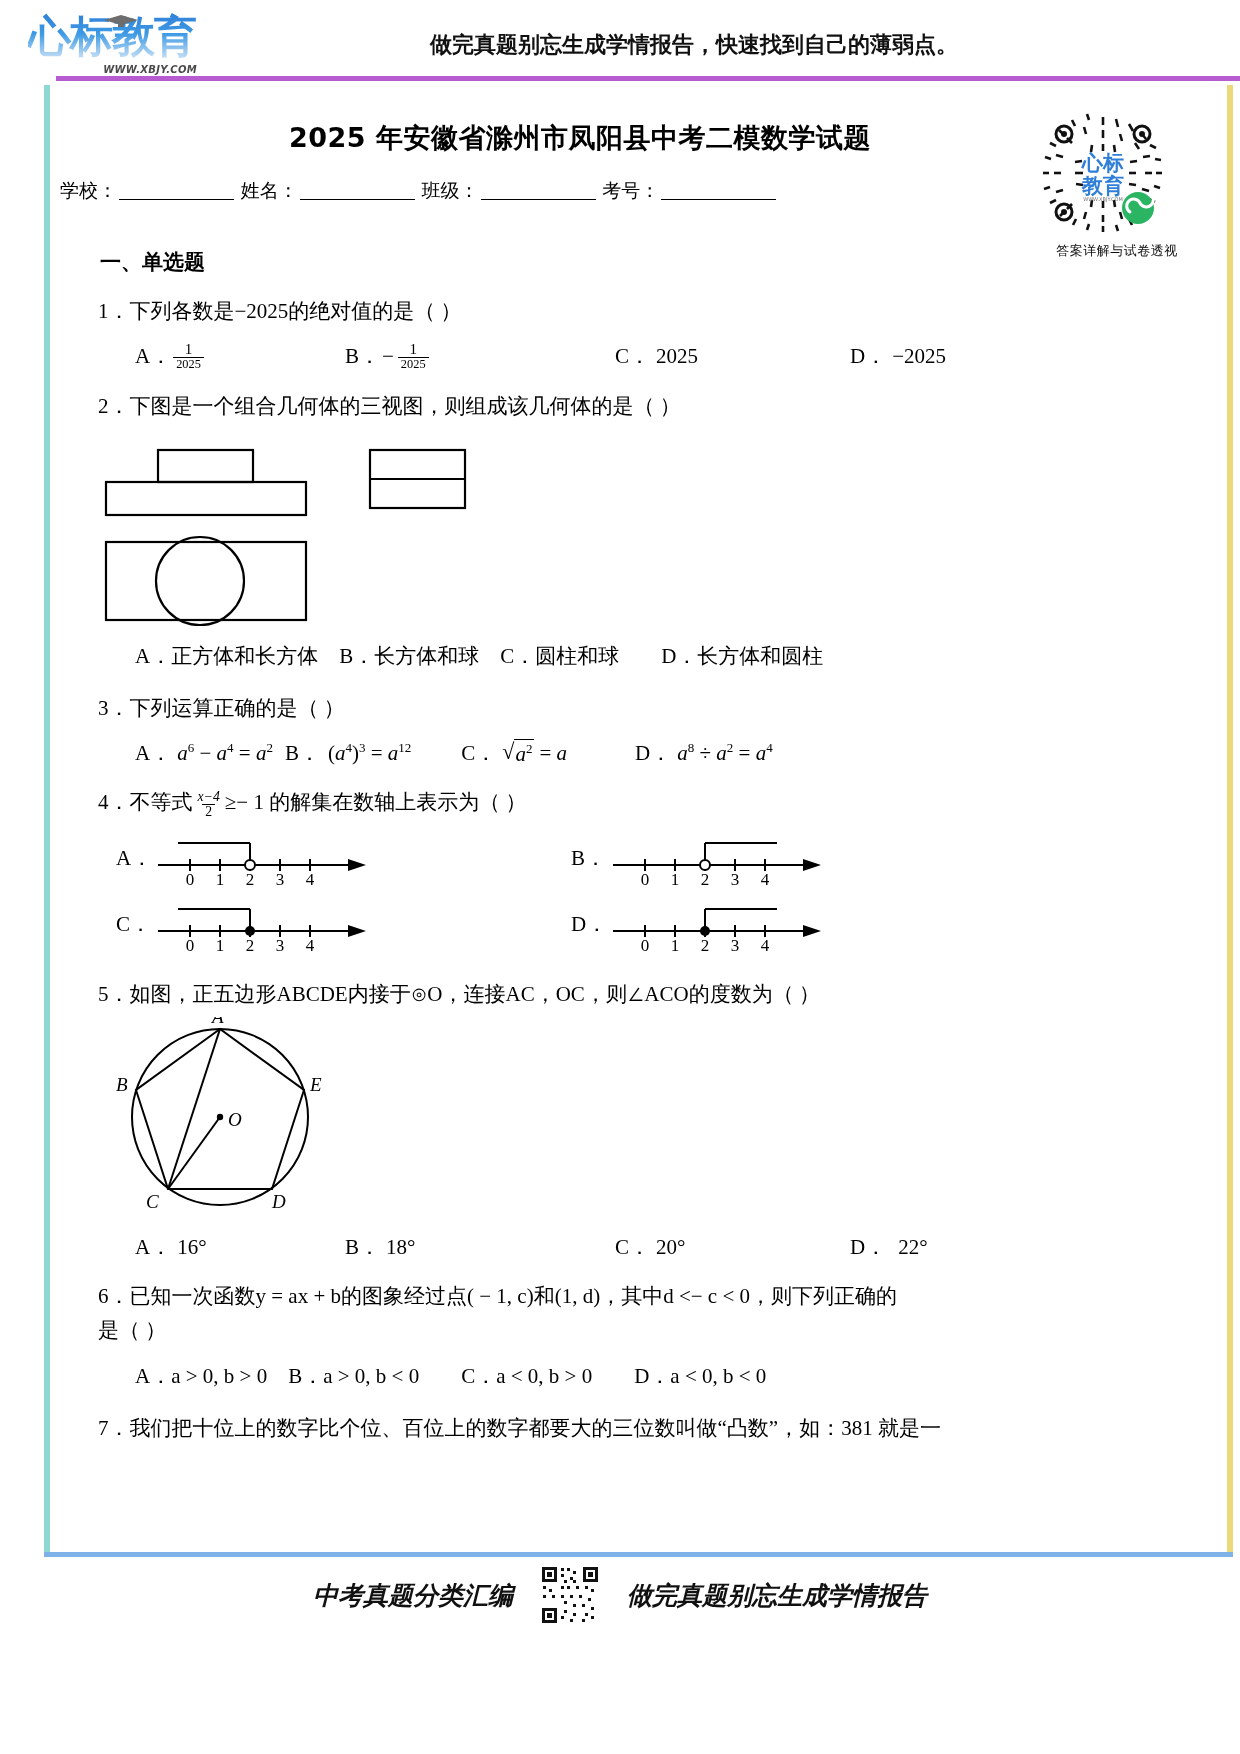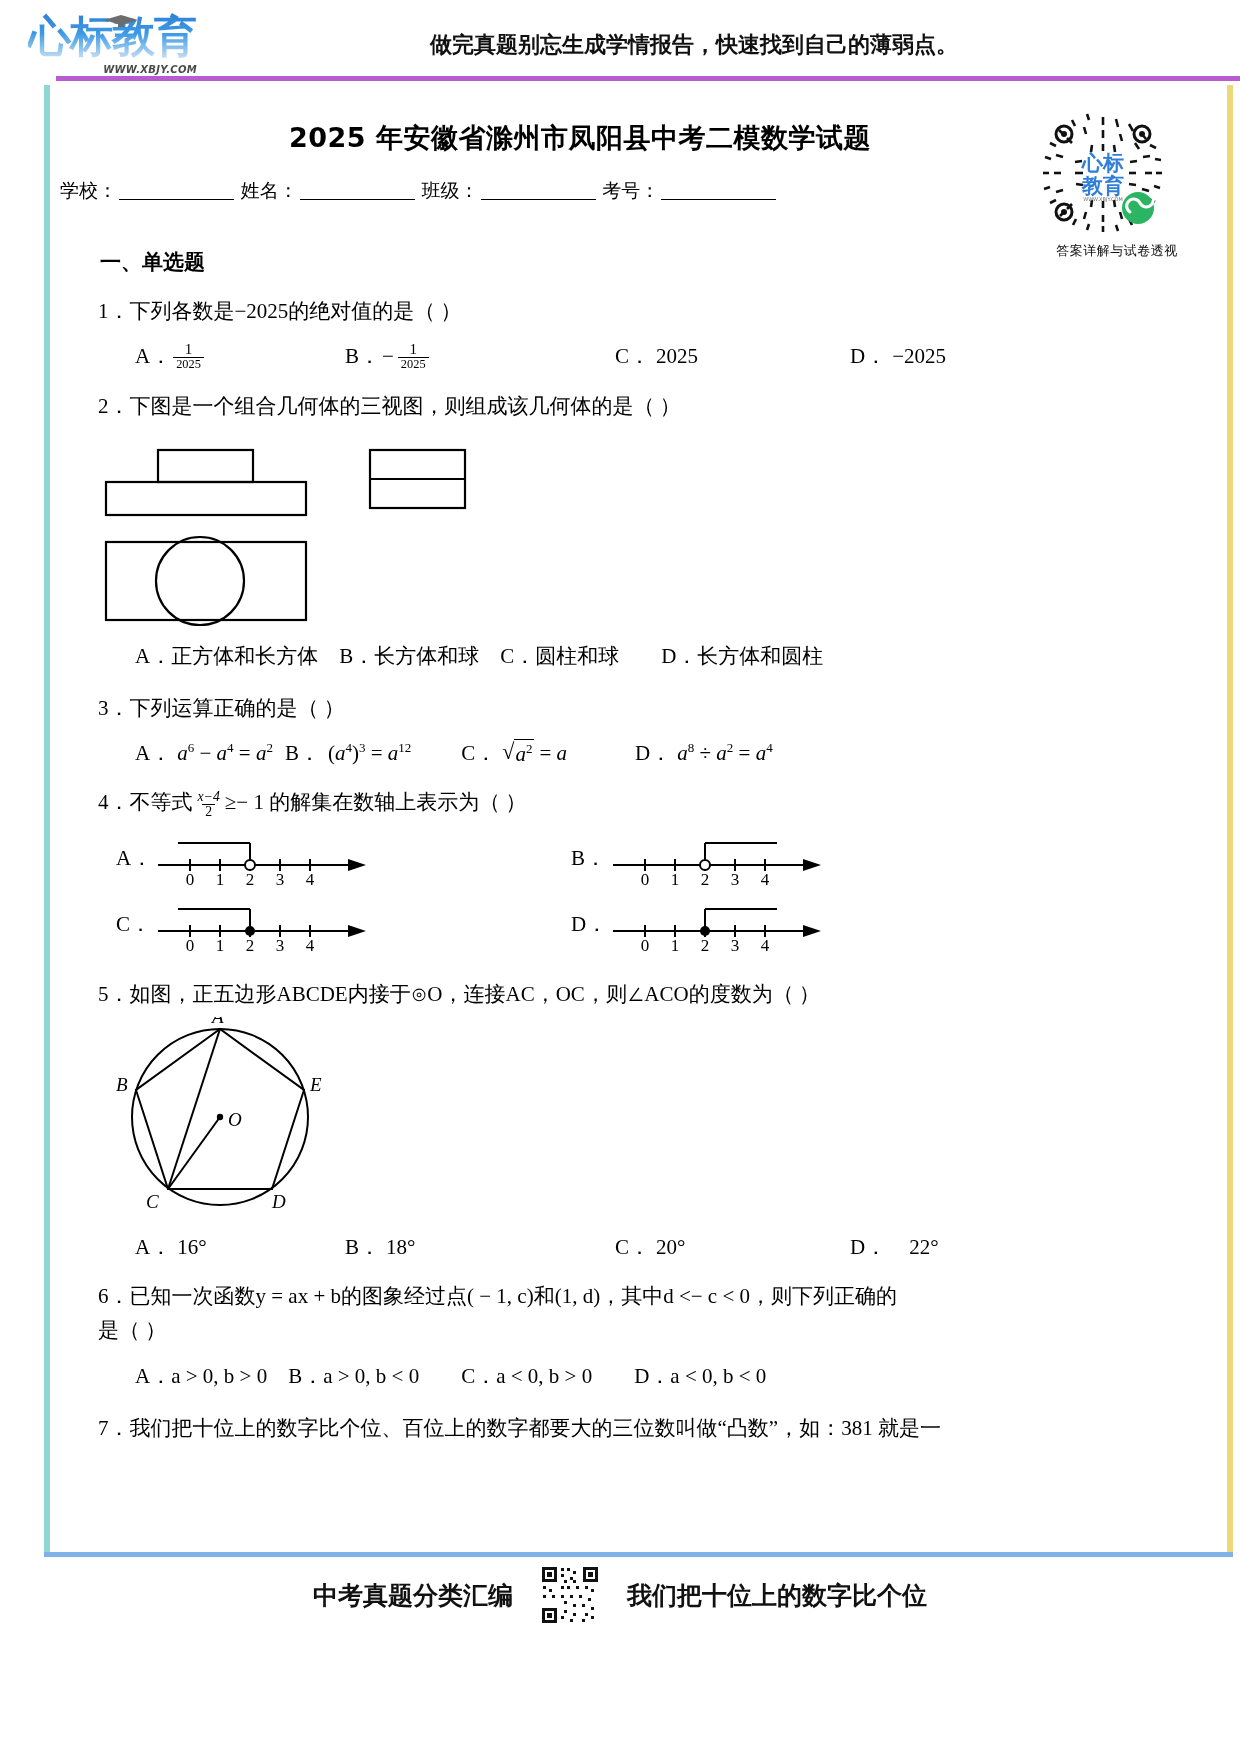--- a/index.html
+++ b/index.html
@@ -152,21 +152,21 @@
   .numline-grid{
     margin:10px 0 0 38px;
     width:1010px;
   }
   .nl-row{ display:flex; align-items:center; }
   .nl-cell{ display:flex; align-items:center; width:455px; }
   .nl-label{ font-size:21px; width:52px; padding-left:18px;}
 
   
   .footer{
-    position:absolute; left:0; top:1560px; width:1240px; height:70px;
+    position:absolute; left:0; top:1560px; width:1240px; height:70px;font-style:italic;
   }
   .footer-inner{
     display:flex; align-items:center; justify-content:center; gap:26px;
     height:70px;
   }
   .footer-text{
     font-family:"DejaVu Sans", sans-serif;
     font-weight:bold; font-size:25px; color:#111; white-space:nowrap;
   }
   .footer-qr{ width:62px; height:62px; }
@@ -520,21 +520,21 @@
     <span class="opt" style="width:270px">
       <span>B．</span>
         <span style="margin-left:6px">18°</span>
     </span>
     <span class="opt" style="width:235px">
       <span>C．</span>
         <span style="margin-left:6px">20°</span>
     </span>
     <span class="opt">
       <span>D．</span>
-        <span style="margin-left:23px">22°</span>
+        <span style="margin-left:12px">22°</span>
     </span>
   </div>
 
   <div class="q">
     <span>6．</span><span>已知一次函数y = ax + b的图象经过点( − 1, c)和(1, d)，其中d &lt;− c &lt; 0，则下列正确的</span>
   </div>
   <div class="q" style="margin-top:0">
     <span>是（  ）</span>
   </div>
   <div class="q" style="margin-top:12px;margin-left:75px">A．a &gt; 0, b &gt; 0　B．a &gt; 0, b &lt; 0　　C．a &lt; 0, b &gt; 0　　D．a &lt; 0, b &lt; 0</div>
@@ -586,15 +586,15 @@
           <rect x="52" y="43" width="3" height="3"></rect>
         <rect x="25" y="46" width="3" height="3"></rect>
           <rect x="34" y="49" width="3" height="3"></rect>
           <rect x="46" y="49" width="3" height="3"></rect>
         <rect x="22" y="52" width="3" height="3"></rect>
           <rect x="31" y="55" width="3" height="3"></rect>
           <rect x="43" y="55" width="3" height="3"></rect>
         <rect x="52" y="52" width="3" height="3"></rect>
       </g>
     </svg>
-    <div class="footer-text">我们把十位上的数字比个位</div>
+    <div class="footer-text">做完真题别忘生成学情报告</div>
   </div>
 </div>
 
 </body></html>

